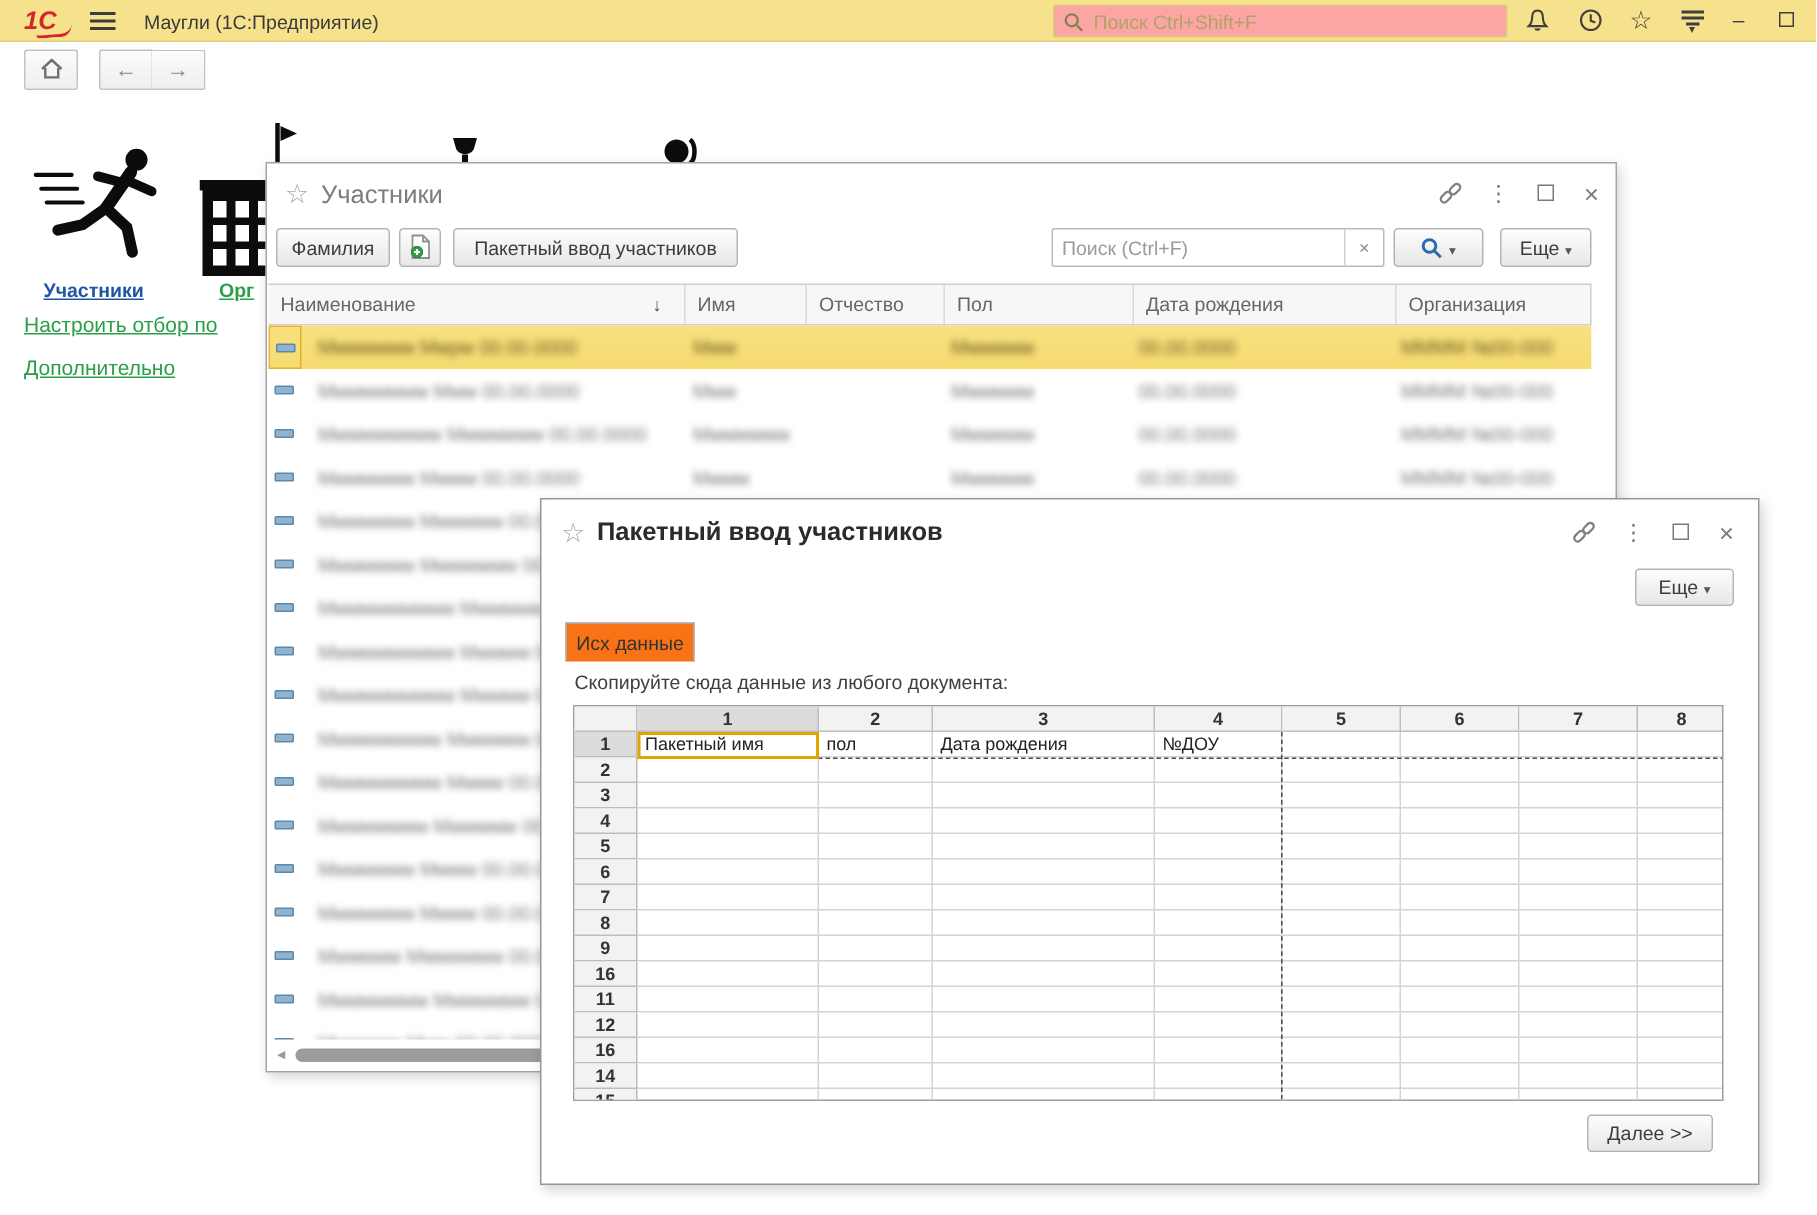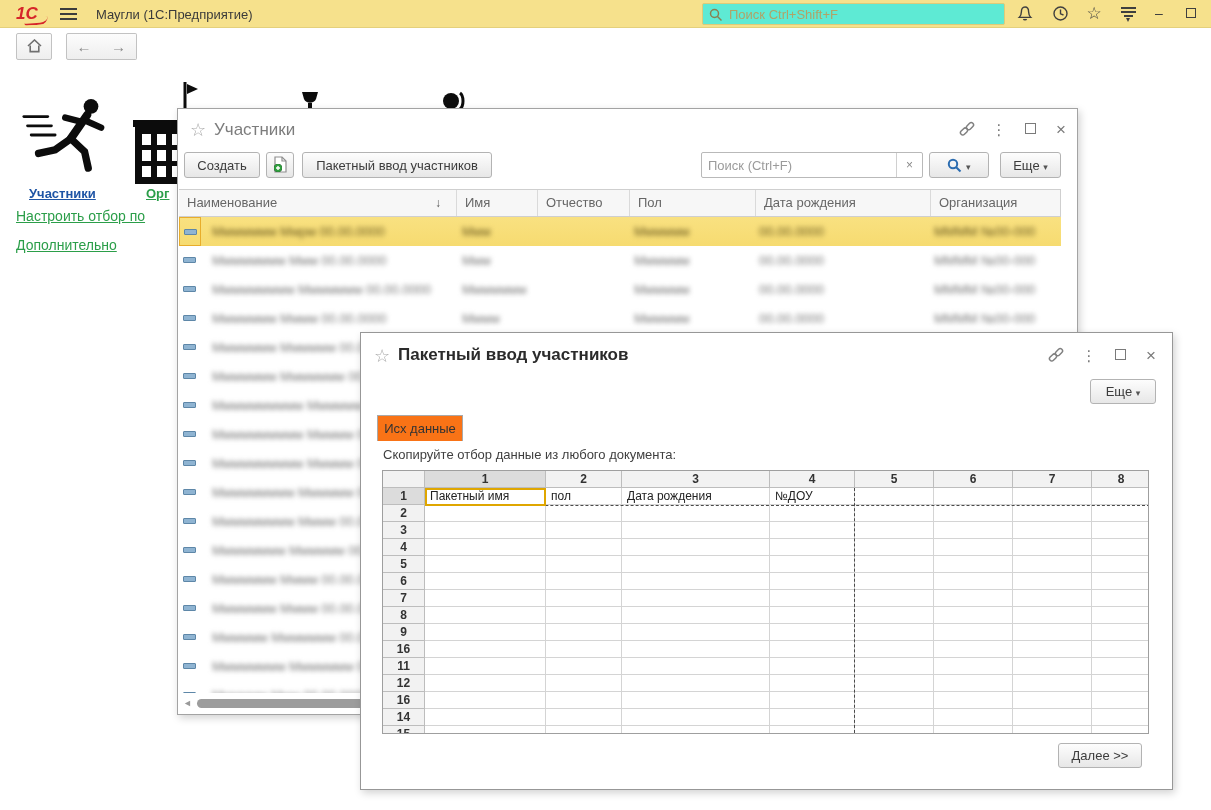--- a/index.html
+++ b/index.html
@@ -11,21 +11,21 @@
   #topbar { position:absolute; left:0; top:0; width:1211px; height:28px;
             background:#f6e18c; border-bottom:1px solid #e4d07c; z-index:5; }
   .logo1c { position:absolute; left:16px; top:4px; width:34px; height:20px;
             color:#d6262a; font-weight:bold; font-style:italic; font-size:17px; }
   .logo1c .swoosh { position:absolute; left:8px; top:13px; width:24px; height:8px;
             border-bottom:2px solid #d6262a; border-radius:0 0 12px 4px; transform:rotate(-4deg); }
   .burger { position:absolute; left:60px; top:8px; width:17px; height:12px; cursor:pointer; }
   .burger i { display:block; height:2px; background:#3c3c3c; margin-bottom:3px; }
   #app-title { position:absolute; left:96px; top:7px; font-size:13px; color:#3a3a3a; }
   .topsearch { position:absolute; left:702px; top:3px; width:303px; height:22px;
-               background:#5eead4; border:1px solid #ddcb79; border-radius:2px; }
+               background:#fca5a5; border:1px solid #ddcb79; border-radius:2px; }
   .topsearch svg { position:absolute; left:6px; top:4px; }
   .topsearch input { position:absolute; left:26px; top:1px; width:270px; height:18px;
                border:none; background:transparent; font-size:13px; color:#6b6140; outline:none;
                font-family:"Liberation Sans","DejaVu Sans",sans-serif; }
   .topsearch input::placeholder { color:#b0a368; }
   .topicon { position:absolute; top:5px; width:20px; height:18px; text-align:center; cursor:pointer;
              color:#3f3f3f; font-size:15px; line-height:18px; }
   .svcline { display:block; width:15px; height:2px; background:#3f3f3f; margin:2px auto 0; }
   .svccaret { display:block; font-size:8px; line-height:5px; color:#3f3f3f; }
   .winbtn-top { position:absolute; top:3px; width:22px; height:20px; color:#3f3f3f;
@@ -225,21 +225,21 @@
         <g stroke="#808080" stroke-width="1.5" fill="none">
           <rect x="1" y="8.2" width="8" height="4.6" rx="2.3" transform="rotate(-45 5 10.5)"></rect>
           <rect x="7" y="2.8" width="8" height="4.6" rx="2.3" transform="rotate(-45 11 5.1)"></rect>
         </g>
       </svg>
     </span>
     <span class="hicon" style="left:812px; top:12px; font-size:15px;">⋮</span>
     <span class="hicon" style="left:843px; top:11px;"><span class="hmax"></span></span>
     <span class="hicon" style="left:874px; top:12px; font-size:17px;">×</span>
 
-    <button class="btn" style="left:6px; top:43px; width:76px; height:26px;">Создать</button>
+    <button class="btn" style="left:6px; top:43px; width:76px; height:26px;">Фамилия</button>
     <button class="btn" style="left:88px; top:43px; width:28px; height:26px;">
       <svg width="15" height="17" viewBox="0 0 15 17" style="margin-top:1px;">
         <path d="M2 1 H9 L13 5 V16 H2 Z" fill="#fff" stroke="#8f8f8f" stroke-width="1.2"></path>
         <path d="M9 1 L9 5 L13 5" fill="none" stroke="#8f8f8f" stroke-width="1.2"></path>
         <circle cx="5" cy="12" r="4" fill="#2fא9e3e"></circle>
         <circle cx="5" cy="12" r="4" fill="#2f9e3e"></circle>
         <path d="M5 10 V14 M3 12 H7" stroke="#fff" stroke-width="1.4"></path>
       </svg>
     </button>
     <button class="btn" style="left:124px; top:43px; width:190px; height:26px;">Пакетный ввод участников</button>
@@ -462,21 +462,21 @@
     </span>
     <span class="hicon" style="left:719px; top:14px; font-size:15px;">⋮</span>
     <span class="hicon" style="left:750px; top:13px;"><span class="hmax"></span></span>
     <span class="hicon" style="left:781px; top:14px; font-size:17px;">×</span>
     <button class="btn" style="left:729px; top:46px; width:66px; height:25px;">
       <span>Еще</span> <span class="caret">▾</span>
     </button>
 
     <div class="tab active" style="left:16px; width:86px;">Исх данные</div>
 
-    <div id="b-hint">Скопируйте отбор данные из любого документа:</div>
+    <div id="b-hint">Скопируйте сюда данные из любого документа:</div>
 
     <div id="sheet">
       <div class="dashv"></div>
       <div class="dashh"></div>
       <div class="actcell"></div>
     <div class="shc shh" style="left: 0px; top: 0px; width: 42px; height: 17px;"></div>
         <div class="shc shh hl" style="left: 42px; top: 0px; width: 121px; height: 17px;">1</div>
         <div class="shc shh" style="left: 163px; top: 0px; width: 76px; height: 17px;">2</div>
         <div class="shc shh" style="left: 239px; top: 0px; width: 148px; height: 17px;">3</div>
         <div class="shc shh" style="left: 387px; top: 0px; width: 85px; height: 17px;">4</div>

